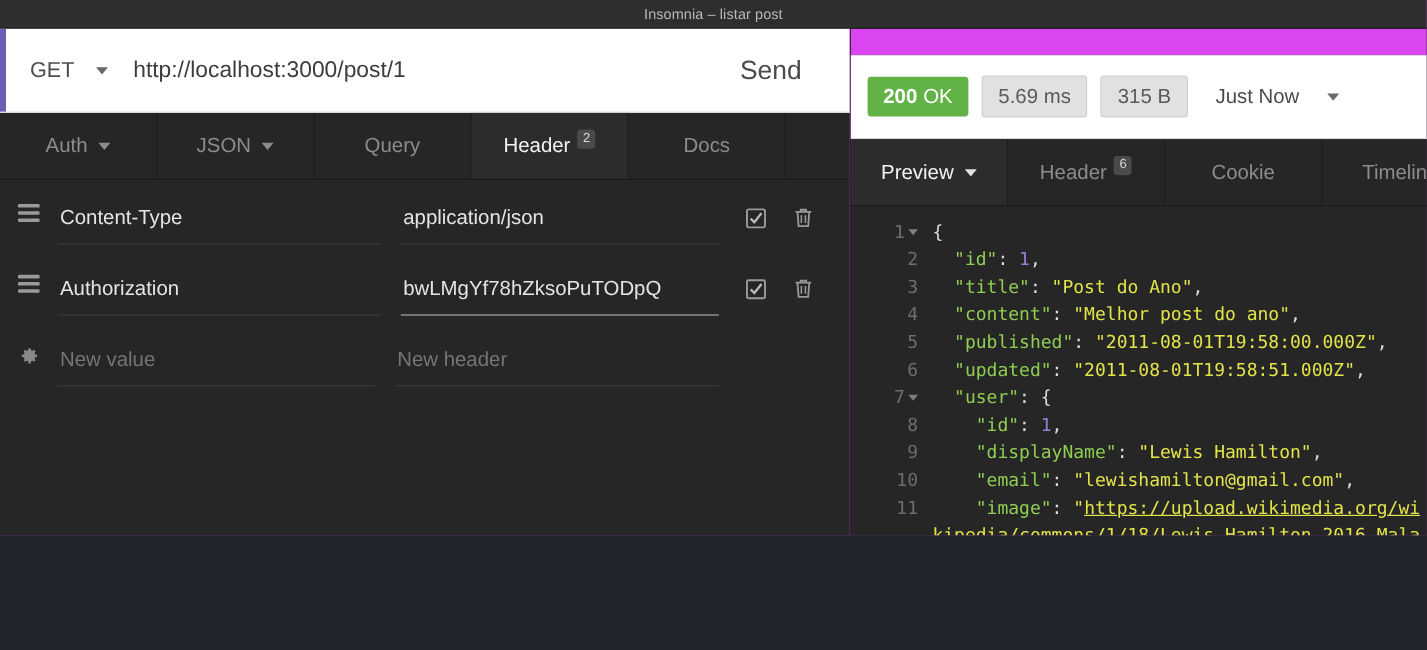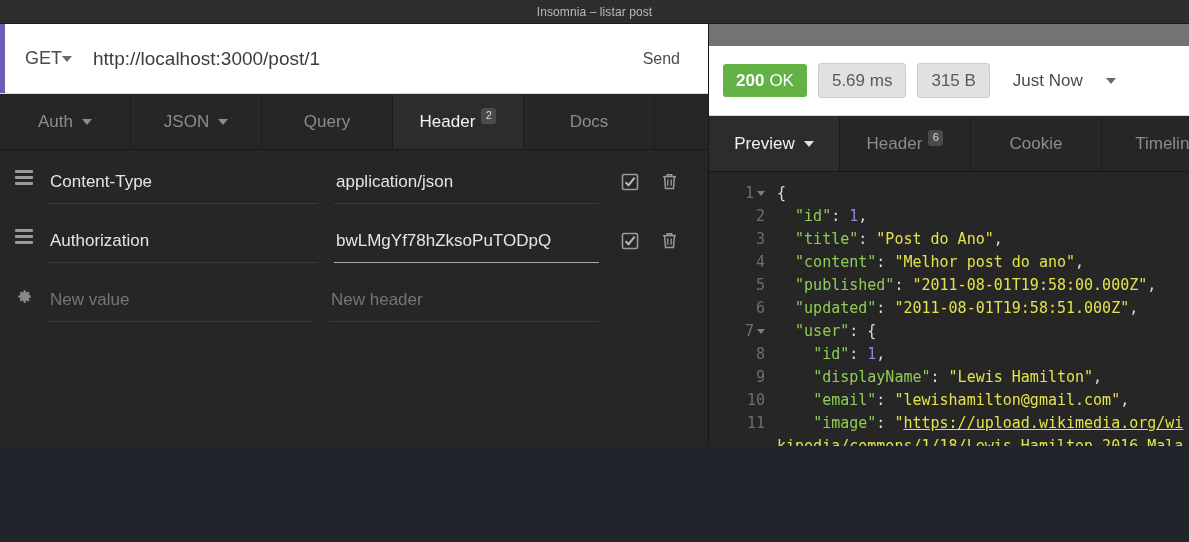--- a/index.html
+++ b/index.html
@@ -11,21 +11,21 @@
     width: 1189px;
     height: 542px;
     overflow: hidden;
     font-family: "Liberation Sans", sans-serif;
     -webkit-font-smoothing: antialiased;
   }
   .app {
     width: 1189px;
     height: 446px;
     position: relative;
-    background: #737373;
+    background: #d946ef;
     display: flex;
     flex-direction: column;
   }
 
   
   .titlebar {
     height: 23px;
     flex: 0 0 23px;
     background: #2e2e2e;
     color: #b9b9b9;
@@ -73,21 +73,21 @@
   .accent-stripe {
     position: absolute;
     left: 0; top: 0; bottom: 0;
     width: 5px;
     background: #6a5fb5;
   }
   .method {
     margin-left: 25px;
     display: flex;
     align-items: center;
-    gap: 0;
+    gap: 18px;
     color: #4b4b4b;
     font-size: 18px;
     cursor: pointer;
     user-select: none;
   }
   .caret-dark {
     width: 0; height: 0;
     border-left: 5.5px solid transparent;
     border-right: 5.5px solid transparent;
     border-top: 6.5px solid #6a6a6a;
@@ -95,23 +95,23 @@
   }
   .url-text {
     margin-left: 21px;
     color: #3d3d3d;
     font-size: 19px;
     white-space: nowrap;
     overflow: hidden;
     flex: 1 1 auto;
   }
   .send-btn {
-    margin-right: 28px;
+    margin-right: 40px;
     color: #4b4b4b;
-    font-size: 16px;
+    font-size: 22px;
     cursor: pointer;
     user-select: none;
     white-space: nowrap;
   }
 
   
   .respbar {
     height: 69px;
     flex: 0 0 69px;
     background: #ffffff;

